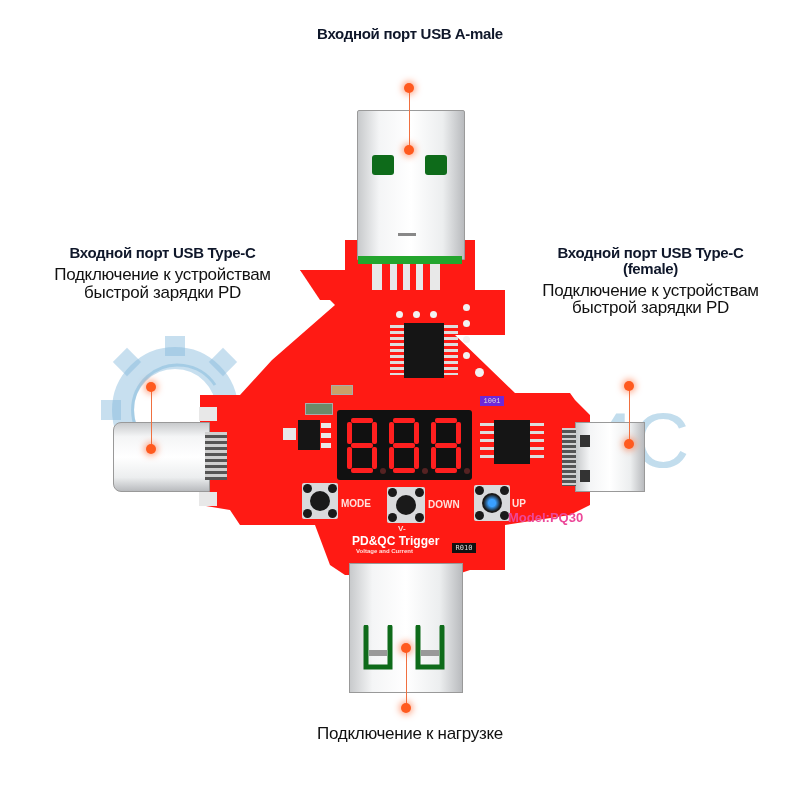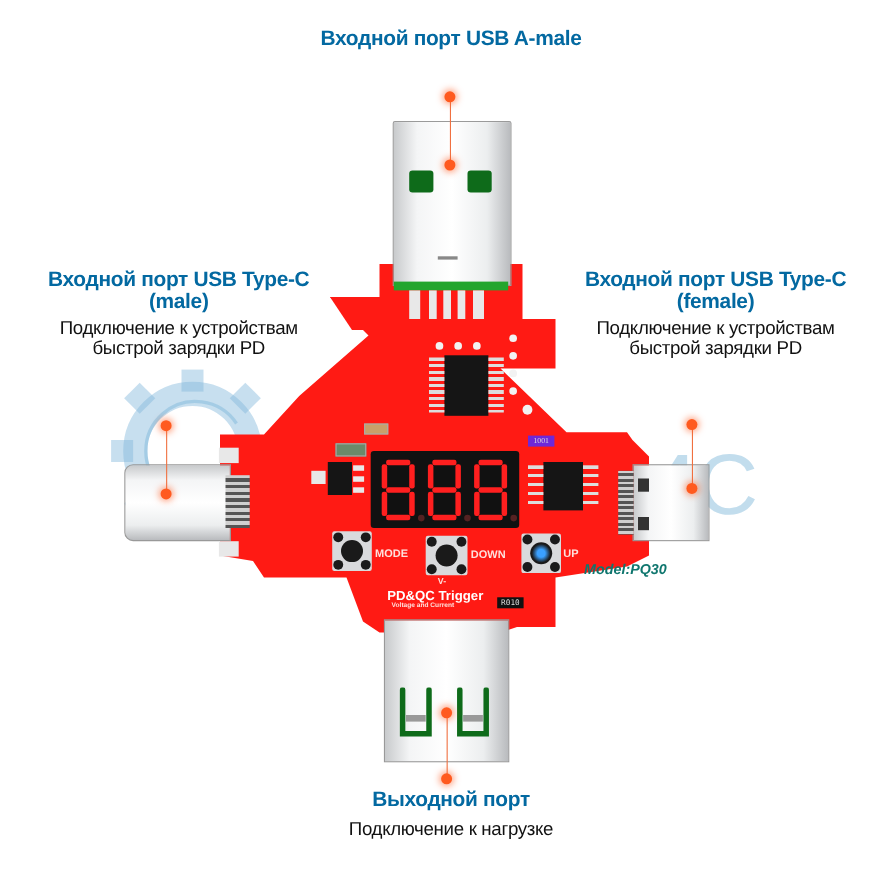--- a/index.html
+++ b/index.html
@@ -1,18 +1,18 @@
 <!DOCTYPE html>
 <html><head>
 <meta charset="utf-8">
 <style>
   html,body{margin:0;padding:0;background:#ffffff;}
   body{width:800px;height:800px;position:relative;overflow:hidden;font-family:"Liberation Sans","DejaVu Sans",sans-serif;color:#111;}
   .label{position:absolute;text-align:center;line-height:1.05;}
-  .label .title{font-weight:bold;font-size:19px;letter-spacing:-0.3px;color:#0369a1;}
+  .label .title{font-weight:bold;font-size:15px;letter-spacing:-0.3px;color:#0f172a;}
   .label .desc{font-size:17px;color:#111;letter-spacing:-0.3px;}
   .abs{position:absolute;}
   .dot{position:absolute;width:10px;height:10px;border-radius:50%;background:#ff5a1f;box-shadow:0 0 6px 2px rgba(255,90,31,0.5);}
   .line{position:absolute;background:#f07040;}
   .pcb{fill:#ff1a14;}
   .metal{background:linear-gradient(90deg,#c8cacc 0%,#f4f5f6 20%,#ffffff 50%,#eceeef 80%,#b9bbbe 100%);}
   .metal-h{background:linear-gradient(180deg,#c8cacc 0%,#f4f5f6 20%,#ffffff 50%,#eceeef 80%,#b9bbbe 100%);}
   .wm{position:absolute;color:rgba(120,180,215,0.45);font-family:"Liberation Sans",sans-serif;font-size:78px;font-weight:normal;letter-spacing:2px;}
   .seg-display{position:absolute;background:#111;border-radius:3px;}
   .btn-base{position:absolute;background:#d9dadc;border-radius:2px;}
@@ -73,21 +73,21 @@
 <div class="via" style="left:413px;top:311px;width:7px;height:7px;"></div>
 <div class="via" style="left:430px;top:311px;width:7px;height:7px;"></div>
 <div class="via" style="left:463px;top:304px;width:7px;height:7px;"></div>
 <div class="via" style="left:463px;top:320px;width:7px;height:7px;"></div>
 <div class="via" style="left:463px;top:336px;width:7px;height:7px;"></div>
 <div class="via" style="left:463px;top:352px;width:7px;height:7px;"></div>
 <div class="via" style="left:475px;top:368px;width:9px;height:9px;"></div>
 
 <div class="smd" style="left:331px;top:385px;width:20px;height:8px;background:#c9a06a;"></div>
 <div class="smd" style="left:305px;top:403px;width:26px;height:10px;background:#6b8a6a;"></div>
-<div class="abs" style="left:480px;top:396px;width:24px;height:10px;background:#6d28d9;color:#ddd;font-size:7px;text-align:center;line-height:10px;font-family:Liberation Serif, serif;">1001</div>
+<div class="abs" style="left:480px;top:396px;width:24px;height:10px;background:#6d28d9;color:#ddd;font-size:7px;text-align:center;line-height:10px;font-family:Liberation Mono, monospace;">1001</div>
 
 <div class="abs metal-h" style="left:113px;top:422px;width:95px;height:68px;border:1px solid #999;border-radius:8px 0 0 8px;"></div>
 <div class="abs" style="left:205px;top:432px;width:22px;height:48px;background:repeating-linear-gradient(180deg,#d0d0d0 0 3px,#555 3px 6px);"></div>
 <div class="pin" style="left:199px;top:407px;width:18px;height:14px;"></div>
 <div class="pin" style="left:199px;top:492px;width:18px;height:14px;"></div>
 
 <div class="chip" style="left:298px;top:420px;width:22px;height:30px;"></div>
 <div class="pin" style="left:283px;top:428px;width:13px;height:12px;"></div>
 <div class="pin" style="left:321px;top:423px;width:10px;height:5px;"></div>
 <div class="pin" style="left:321px;top:433px;width:10px;height:5px;"></div>
@@ -162,21 +162,21 @@
 
 <div class="btn-base" style="left:474px;top:485px;width:36px;height:36px;">
   <div class="btn-leg" style="left:1px;top:1px;"></div>
     <div class="btn-leg" style="right:1px;top:1px;"></div>
   <div class="btn-leg" style="left:1px;bottom:1px;"></div>
     <div class="btn-leg" style="right:1px;bottom:1px;"></div>
   <div class="btn-cap" style="left:8px;top:8px;width:20px;height:20px;background:radial-gradient(circle,#3aa0ff 0 25%,#1a1a1a 60%);"></div>
 </div>
 <div class="silk" style="left:512px;top:498px;">UP</div>
 
-<div class="silk" style="left:531px;top:510px;font-size:13px;color:#0f766e;font-style:italic;">Model:PQ30</div>
+<div class="silk" style="left:508px;top:510px;font-size:13px;color:#ec4899;">Model:PQ30</div>
 
 <div class="silk" style="left:352px;top:534px;font-size:12px;color:#fff;font-weight:bold;">PD&amp;QC Trigger</div>
 <div class="silk" style="left:356px;top:548px;font-size:6px;">Voltage and Current</div>
 <div class="abs" style="left:452px;top:543px;width:24px;height:10px;background:#111;color:#ddd;font-size:7px;text-align:center;line-height:10px;font-family:'DejaVu Sans Mono',monospace;">R010</div>
 
 <div class="abs metal" style="left:349px;top:563px;width:112px;height:128px;border:1px solid #999;"></div>
 <svg class="abs" style="left:360px;top:625px;" width="90" height="50" viewBox="0 0 90 50">
   <path d="M6 2 L6 42 L30 42 L30 2" fill="none" stroke="#0e6b1a" stroke-width="5" stroke-linecap="round"></path>
   <path d="M58 2 L58 42 L82 42 L82 2" fill="none" stroke="#0e6b1a" stroke-width="5" stroke-linecap="round"></path>
   <rect x="9" y="25" width="18" height="6" fill="#999"></rect>
@@ -198,28 +198,26 @@
 <div class="line" style="left:406px;top:648px;width:1px;height:60px;"></div>
 <div class="dot" style="left:401px;top:643px;"></div>
 <div class="dot" style="left:401px;top:703px;"></div>
 
 <div class="label" style="left:220px;top:26px;width:380px;">
   <div class="title">Входной порт USB A-male</div>
 </div>
 
 <div class="label" style="left:10px;top:245px;width:305px;">
   <div class="title">Входной порт USB Type-C</div>
-  <div class="title">(male)</div>
   <div class="desc" style="margin-top:5px;">Подключение к устройствам</div>
   <div class="desc">быстрой зарядки PD</div>
 </div>
 
 <div class="label" style="left:498px;top:245px;width:305px;">
   <div class="title">Входной порт USB Type-C</div>
   <div class="title">(female)</div>
   <div class="desc" style="margin-top:5px;">Подключение к устройствам</div>
   <div class="desc">быстрой зарядки PD</div>
 </div>
 
 <div class="label" style="left:270px;top:718px;width:280px;">
-  <div class="title">Выходной порт</div>
   <div class="desc" style="margin-top:7px;">Подключение к нагрузке</div>
 </div>
 
 </body></html>

